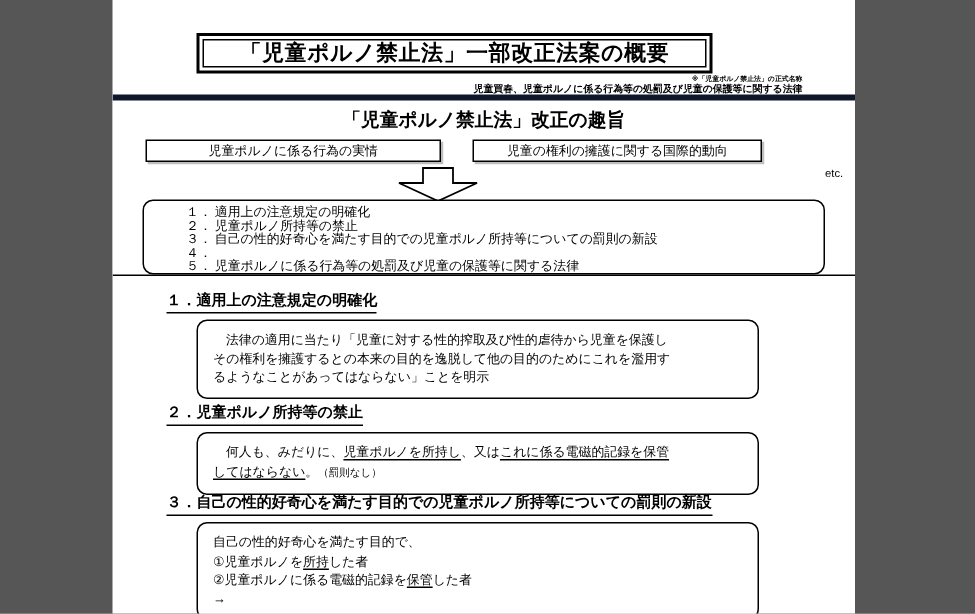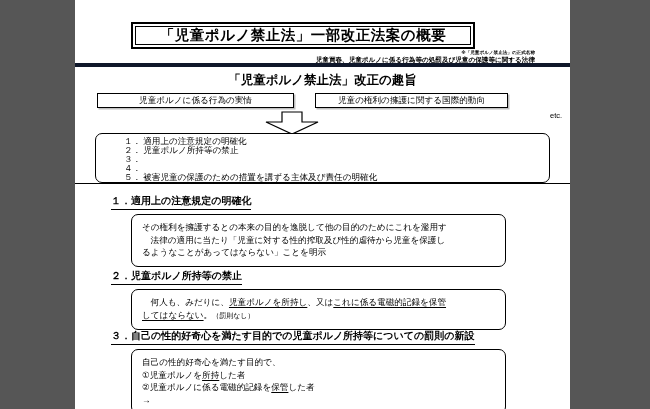--- a/index.html
+++ b/index.html
@@ -260,37 +260,38 @@
             <li>
               <span class="li-num">１．</span>
               <span>適用上の注意規定の明確化</span>
             </li>
             <li>
               <span class="li-num">２．</span>
               <span>児童ポルノ所持等の禁止</span>
             </li>
             <li>
               <span class="li-num">３．</span>
+              <span>自己の性的好奇心を満たす目的での児童ポルノ所持等についての罰則の新設</span>
             </li>
             <li>
               <span class="li-num">４．</span>
             </li>
             <li>
               <span class="li-num">５．</span>
-              <span>被害児童の保護のための措置を講ずる主体及び責任の明確化</span>
+              <span>児童ポルノに係る行為等の処罰及び児童の保護等に関する法律</span>
             </li>
           </ol>
         </div>
       </div>
 
       <div class="section" id="sec1">
         <div class="section-title">１．適用上の注意規定の明確化</div>
         <div class="section-body">
+          <p>　法律の適用に当たり「児童に対する性的搾取及び性的虐待から児童を保護し</p>
           <p>その権利を擁護するとの本来の目的を逸脱して他の目的のためにこれを濫用す</p>
-          <p>　法律の適用に当たり「児童に対する性的搾取及び性的虐待から児童を保護し</p>
           <p>るようなことがあってはならない」ことを明示</p>
         </div>
       </div>
 
       <div class="section" id="sec2">
         <div class="section-title">２．児童ポルノ所持等の禁止</div>
         <div class="section-body">
           <p><span>　何人も、みだりに、</span><span class="u">児童ポルノを所持し</span><span>、又は</span><span class="u">これに係る電磁的記録を保管</span></p>
           <p><span class="u">してはならない</span><span>。</span><span class="small-note">（罰則なし）</span></p>
         </div>

